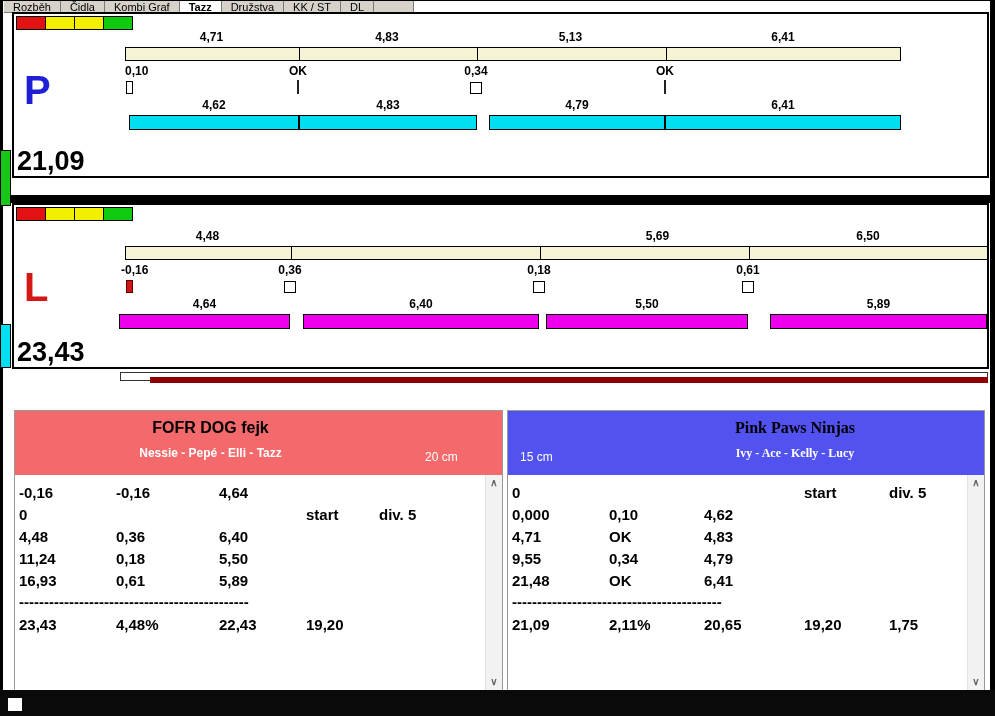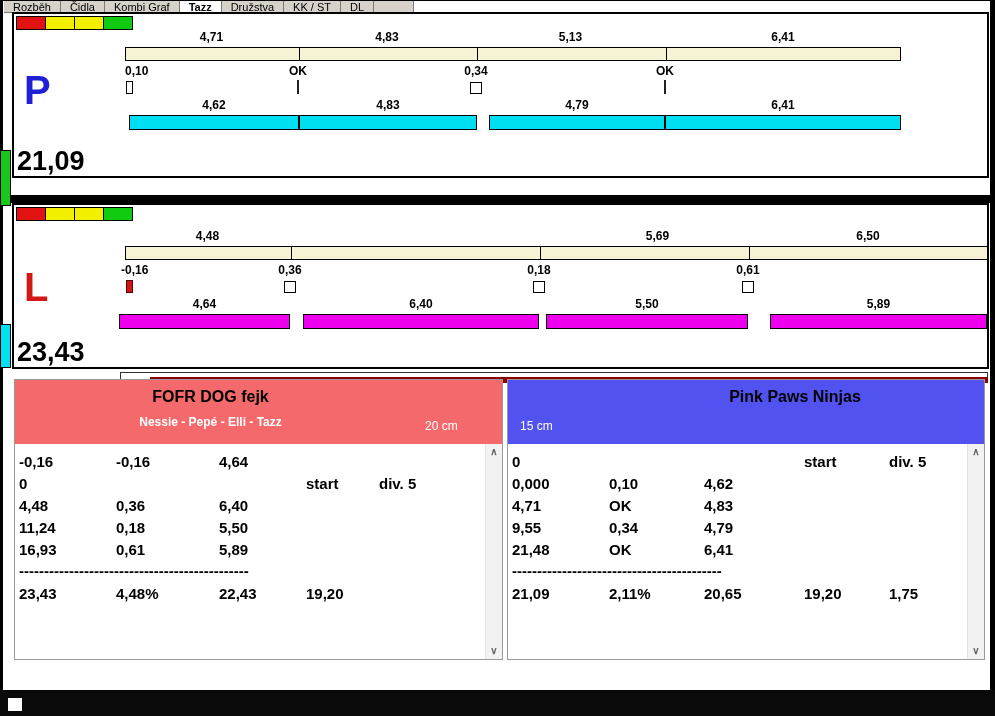--- a/index.html
+++ b/index.html
@@ -48,30 +48,30 @@
   .lane-p .legseg { background: #00dff2; }
   .lane-l .legseg { background: #ee00ee; }
 
   .black-band { position: absolute; left: 0; top: 195px; width: 995px; height: 8px; background: #000; }
 
   .mini-strip { position: absolute; left: 120px; top: 372px; width: 868px; height: 9px;
                 background: #fff; border: 1px solid #333; }
   .redbar { position: absolute; left: 150px; top: 377px; width: 838px; height: 6px; background: #8e0000; }
 
   
-  .team { position: absolute; top: 379px; height: 281px; background: #fff; border: 1px solid #999; }
+  .team { position: absolute; top: 410px; height: 281px; background: #fff; border: 1px solid #999; }
   .team-left  { left: 14px;  width: 489px; }
   .team-right { left: 507px; width: 478px; }
   .thead { position: relative; height: 64px; overflow: hidden; }
   .thead-red  { background: #f4696b; }
   .thead-blue { background: #5152ef; }
   .tname { font-size: 16px; font-weight: bold; text-align: center; padding-top: 8px; color: #000; }
   .tdogs { font-size: 12px; font-weight: bold; text-align: center; margin-top: 9px; color: #fff; }
   .thead-red .tname,  .thead-red .tdogs  { padding-right: 96px; }
-  .thead-blue .tname, .thead-blue .tdogs { padding-left: 98px; }
+  .thead-blue .tname, .thead-blue .tdogs { padding-left: 98px; font-family: Liberation Serif, serif; }
   .theight { position: absolute; top: 39px; font-size: 12px; font-weight: normal; color: #fff; }
   .theight.hl { left: 410px; }
   .theight.hr { left: 12px; }
   .datebox { position: absolute; left: 405px; top: 399px; width: 202px; height: 32px;
              background: #fff; border: 1px solid #222; z-index: 5;
              text-align: center; line-height: 30px; font-size: 15px; }
 
   .ttable { position: absolute; top: 64px; left: 0; right: 0; bottom: 0;
             padding: 6px 18px 0 4px; font-size: 15px; font-weight: bold; background: #fff; }
   .trow { display: grid; height: 22px; align-items: center; }
@@ -268,20 +268,21 @@
       <div class="vscroll">
         <span class="arr up">∧</span>
         <span class="arr dn">∨</span>
       </div>
     </div>
   </div>
 
   <div class="team team-right">
     <div class="thead thead-blue">
       <div class="tname">Pink Paws Ninjas</div>
+      <div class="tdogs">Ivy - Ace - Kelly - Lucy</div>
       <div class="theight hr">15 cm</div>
     </div>
     <div class="ttable">
       <div class="trow">
         <span class="tcell">0</span>
           <span class="tcell"></span>
           <span class="tcell"></span>
           <span class="tcell">start</span>
           <span class="tcell">div. 5</span>
       </div>

